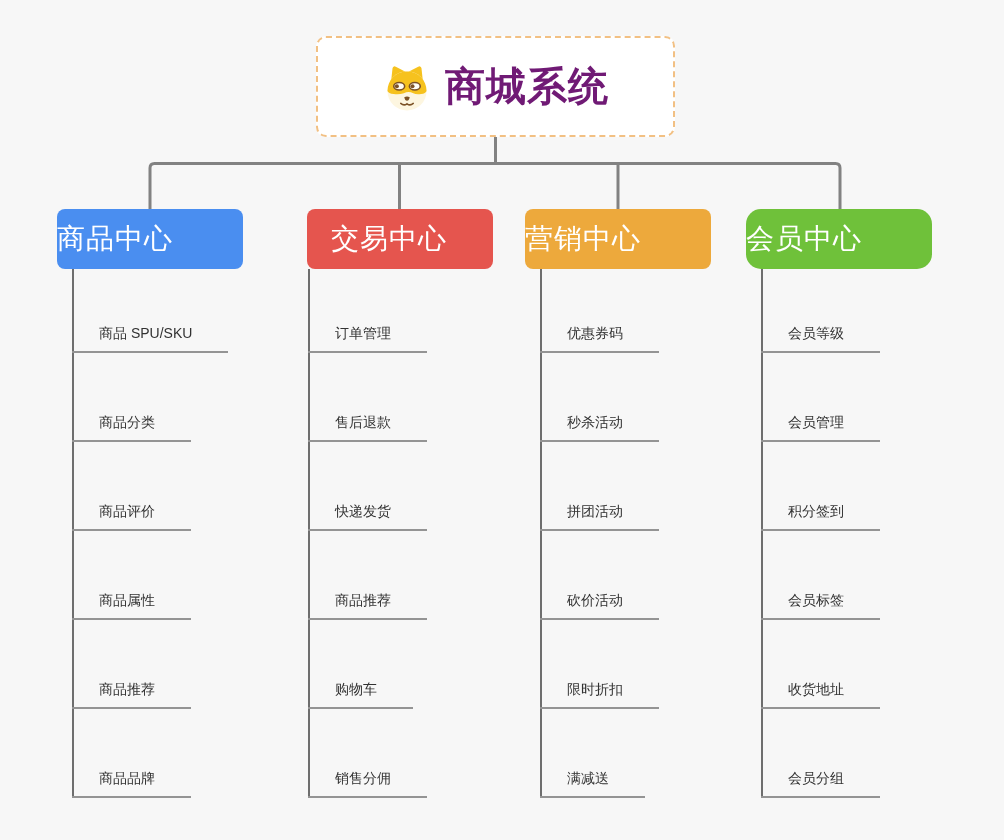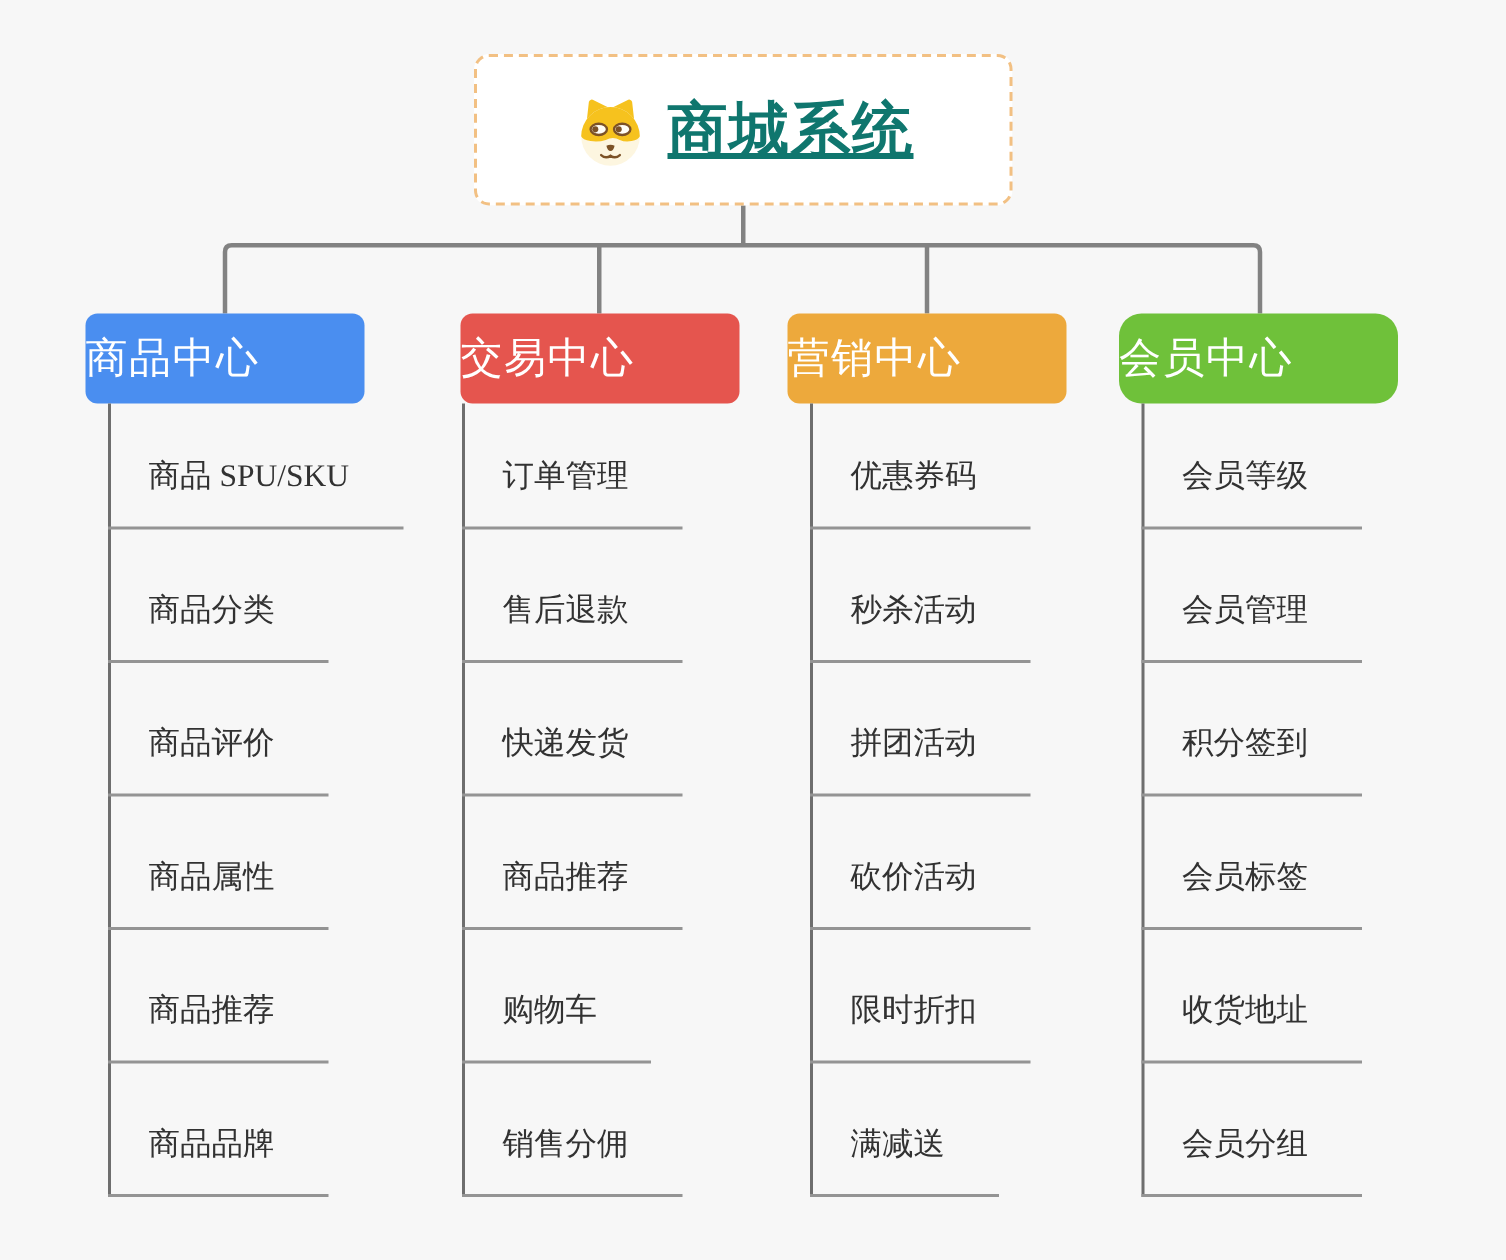--- a/index.html
+++ b/index.html
@@ -37,23 +37,23 @@
     display:flex; flex-direction:column; align-items:flex-start;
   }
   .col-0 { left:72px; }
   .col-1 { left:308px; }
   .col-2 { left:540px; }
   .col-3 { left:761px; }
   .item-row { display:flex; align-items:flex-end; height:89px; }
   .item-row:first-child { height:84px; }
   .item-label {
     display:inline-block; margin-left:-2px;
-    padding:0 36px 20px 27px;
+    padding:0 36px 8px 27px;
     border-bottom:2px solid #949494;
-    font-size:21px; color:#323232; white-space:nowrap;font-family:Liberation Serif, serif;
+    font-size:14px; color:#323232; white-space:nowrap;
   }
 </style>
 </head>
 <body>
 
 <div class="canvas" style="background-color: rgb(247, 247, 247);">
 
   <svg class="connectors" width="1004" height="840">
     <g style="stroke: rgb(130, 130, 130);">
       <path d="M495.5 137 L495.5 162"></path>
@@ -69,27 +69,27 @@
       <path d="M51 26 L49 8 Q48.5 6.5 47 7.5 L34 14 Z" fill="#f6c21e" stroke="#f6c21e" stroke-width="3" stroke-linejoin="round"></path>
       <circle cx="32" cy="37" r="25" fill="#fdf6e0"></circle>
       <path d="M7 37 A25 25 0 0 1 57 37 Q56 40 50 41 Q44 42 40 40 Q34 37 28 40 Q22 42 15 41 Q8 40 7 37 Z" fill="#f6c21e"></path>
       <ellipse cx="22" cy="31" rx="7" ry="4.8" fill="#fffdf5" stroke="#7c5226" stroke-width="2"></ellipse>
       <ellipse cx="42" cy="31" rx="7" ry="4.8" fill="#fffdf5" stroke="#7c5226" stroke-width="2"></ellipse>
       <circle cx="19" cy="31" r="2.6" fill="#7c5226"></circle>
       <circle cx="39" cy="31" r="2.6" fill="#7c5226"></circle>
       <path d="M28.5 45 Q32 43.5 35.5 45 Q34.5 49.5 32 49.5 Q29.5 49.5 28.5 45 Z" fill="#7c5226"></path>
       <path d="M24 53 Q28 56.5 32 53.5 Q36 56.5 40 53" fill="none" stroke="#7c5226" stroke-width="2" stroke-linecap="round"></path>
     </svg>
-    <span class="root-title" style="color: #0f766e; text-decoration: underline;">商城系统</span>
+    <span class="root-title" style="color: #701a75;">商城系统</span>
   </div>
 
   <div class="branch-node branch-0" style="background-color: rgb(74, 142, 240);">
     <span>商品中心</span>
   </div>
-  <div class="branch-node branch-1" style="background-color: rgb(229, 85, 78);">
+  <div class="branch-node branch-1" style="background-color: rgb(229, 85, 78); padding-left: 24px;">
     <span>交易中心</span>
   </div>
   <div class="branch-node branch-2" style="background-color: rgb(237, 169, 60);">
     <span>营销中心</span>
   </div>
   <div class="branch-node branch-3" style="background-color: rgb(111, 193, 58);">
     <span>会员中心</span>
   </div>
 
   <div class="items-col col-0">

